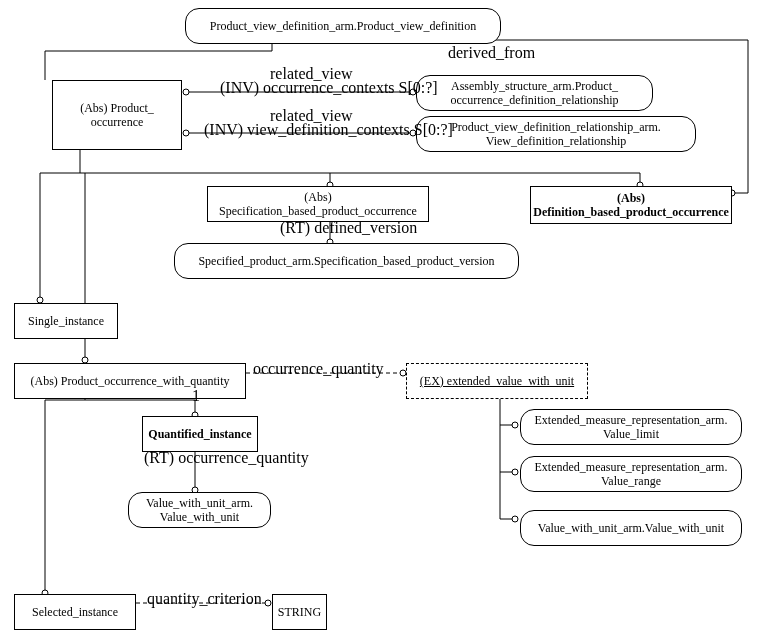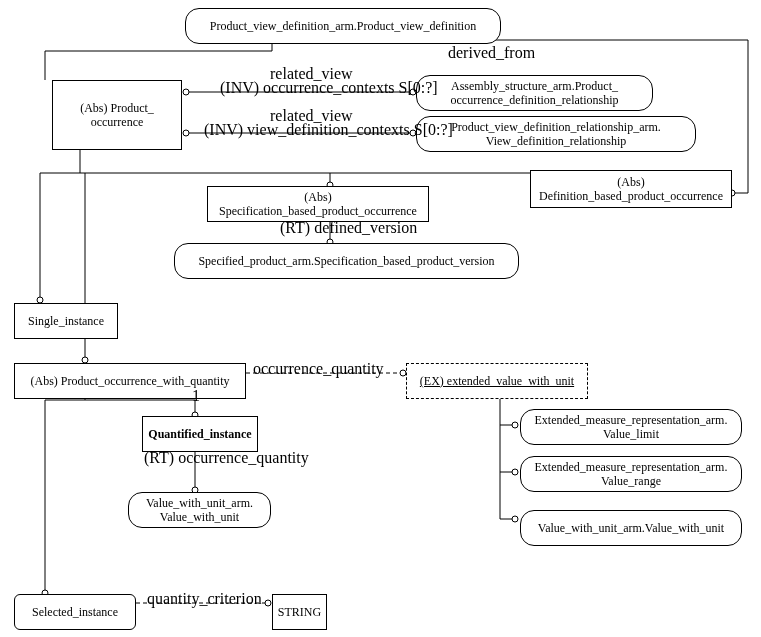--- a/index.html
+++ b/index.html
@@ -132,21 +132,21 @@
 
 <div class="box rounded" style="left:416px; top:116px; width:280px; height:24px;text-align:center;">
     <span class="node-text" style="white-space:pre-line">Product_view_definition_relationship_arm.
 View_definition_relationship</span>
   </div>
 
 <div class="box" style="left:207px; top:186px; width:222px; height:21px;">
     <span class="node-text">(Abs) Specification_based_product_occurrence</span>
   </div>
 
-<div class="box" style="left:530px; top:170px; width:202px; height:38px;">
+<div class="box" style="left:530px; top:186px; width:202px; height:38px;font-weight:bold;">
     <span class="node-text">(Abs) Definition_based_product_occurrence</span>
   </div>
 
 <div class="box rounded" style="left:174px; top:243px; width:345px; height:21px;font-family:Liberation Serif, serif;">
     <span class="node-text">Specified_product_arm.Specification_based_product_version</span>
   </div>
 
 <div class="box" style="left:14px; top:303px; width:104px; height:21px;justify-content:center;">
     <span class="node-text">Single_instance</span>
   </div>
@@ -175,21 +175,21 @@
 
 <div class="box rounded" style="left:520px; top:456px; width:222px; height:34px;">
     <span class="node-text" style="white-space:pre-line">Extended_measure_representation_arm.
 Value_range</span>
   </div>
 
 <div class="box rounded" style="left:520px; top:510px; width:222px; height:19px;">
     <span class="node-text">Value_with_unit_arm.Value_with_unit</span>
   </div>
 
-<div class="box" style="left:14px; top:594px; width:122px; height:21px;border-radius:6px;">
+<div class="box" style="left:14px; top:594px; width:122px; height:21px;">
     <span class="node-text">Selected_instance</span>
   </div>
 
 <div class="box" style="left:272px; top:594px; width:55px; height:21px;">
     <span class="node-text">STRING</span>
   </div>
 
 <div class="label" style="left:448px; top:44px;">derived_from</div>
 
 <div class="label" style="left:270px; top:65px;">related_view</div>

